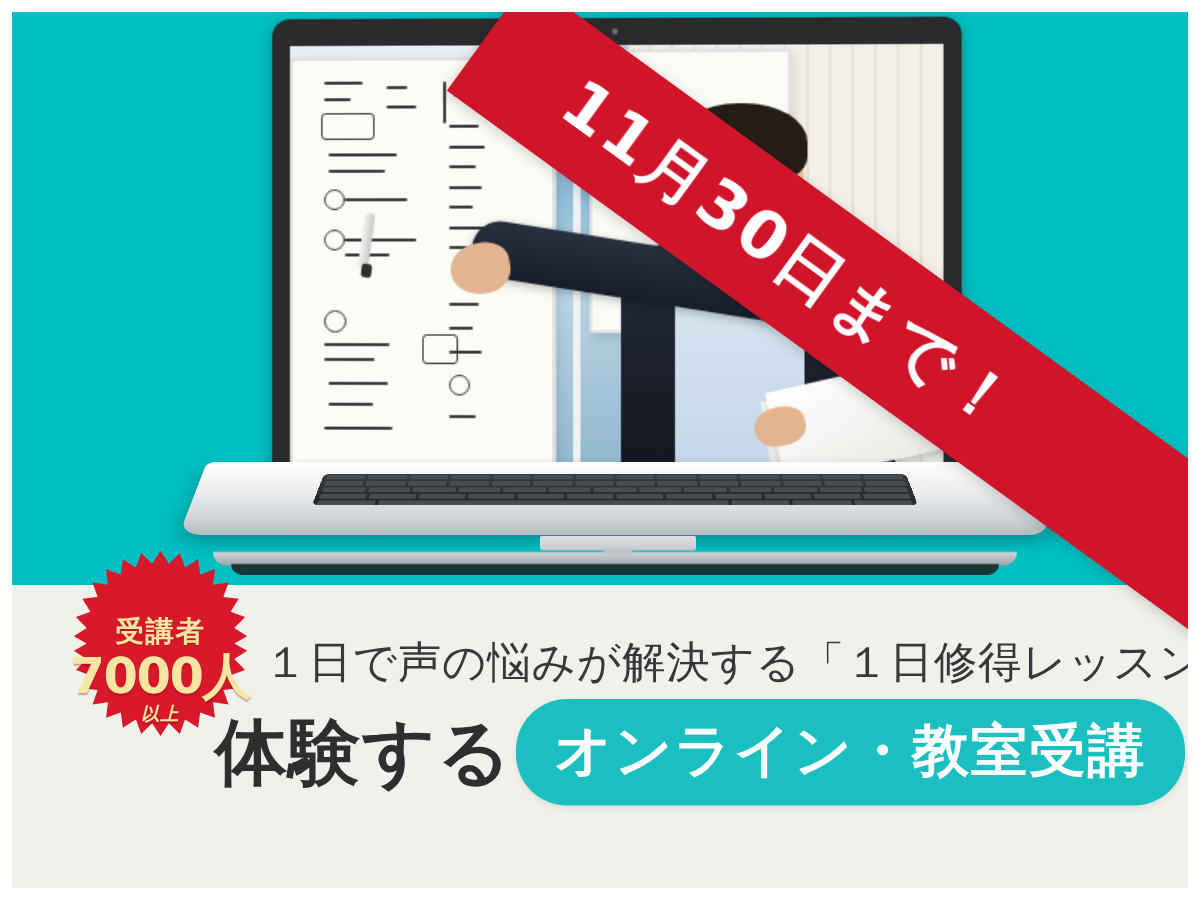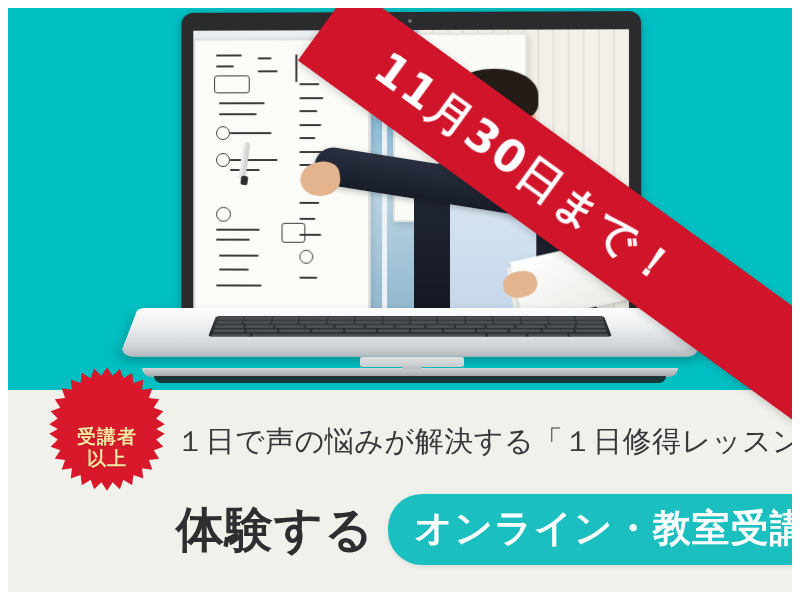--- a/index.html
+++ b/index.html
@@ -213,38 +213,39 @@
   .badge-text{
     position:absolute;inset:0;
     display:flex;flex-direction:column;align-items:center;justify-content:center;
     color:#f7e6a2;text-shadow:0 1px 1px rgba(120,0,0,.35);
     line-height:1;
   }
   .badge-l1{font-size:19px;font-weight:bold;letter-spacing:1px;margin-bottom:3px;
     font-family:"DejaVu Sans","Liberation Sans",sans-serif;margin-top:36px;}
   .badge-l2{font-size:33px;font-weight:bold;letter-spacing:-1px;margin-bottom:3px;
     font-family:"DejaVu Sans","Liberation Sans",sans-serif;}
-  .badge-l3{font-size:19px;font-weight:bold;letter-spacing:1px;
-    font-family:"DejaVu Sans","Liberation Sans",sans-serif;}
+  .badge-l3{font-size:12px;font-weight:bold;letter-spacing:1px;
+    font-family:"DejaVu Sans","Liberation Sans",sans-serif;font-style:italic;}
 
   
   .copy{
     position:absolute;left:176px;top:422px;width:614px;
     z-index:30;
   }
   .copy-line1{
     font-size:29px;
     color:#38383a;
     letter-spacing:.5px;
     white-space:nowrap;
     font-family:"DejaVu Serif","Liberation Serif",serif;
   }
   .copy-line2{
-    display:flex;align-items:center;gap:14px;
-    margin-top:32px;
+    display:flex;align-items:center;gap:2px;
+    margin-top:4px;
+    justify-content:flex-end;
   }
   .copy-big{
     font-size:48px;font-weight:bold;color:#2e2e30;letter-spacing:1px;
     white-space:nowrap;
     font-family:"DejaVu Serif","Liberation Serif",serif;
   }
   .pill{
     background:#1cbfbf;
     color:#ffffff;
     border-radius:34px;
@@ -424,20 +425,21 @@
   <div class="ribbon">
     <div class="ribbon-text">11月30日まで！</div>
   </div>
 
   <div class="badge">
     <svg viewBox="0 0 200 200">
       <polygon fill="#d8182b" points="100,2 108.9,15.6 120.4,4.2 126,19.5 139.8,10.9 142,27 157.6,21.5 155.6,37.7 172,35.5 166.5,50.9 182.8,52.6 174.2,66.4 189.5,72 178.1,83.5 191.7,92.4 178.1,100 191.7,107.6 178.1,116.5 189.5,128 174.2,133.6 182.8,147.4 166.5,149.1 172,164.5 155.6,162.3 157.6,178.5 142,173 139.8,189.1 126,180.5 120.4,195.8 108.9,184.4 100,198 91.1,184.4 79.6,195.8 74,180.5 60.2,189.1 58,173 42.4,178.5 44.4,162.3 28,164.5 33.5,149.1 17.2,147.4 25.8,133.6 10.5,128 21.9,116.5 8.3,107.6 21.9,100 8.3,92.4 21.9,83.5 10.5,72 25.8,66.4 17.2,52.6 33.5,50.9 28,35.5 44.4,37.7 42.4,21.5 58,27 60.2,10.9 74,19.5 79.6,4.2 91.1,15.6"></polygon>
     </svg>
     <div class="badge-text">
       <div class="badge-l1">受講者</div>
+      <div class="badge-l2">7000人</div>
       <div class="badge-l3">以上</div>
     </div>
   </div>
 
   <div class="copy">
     <div class="copy-line1">１日で声の悩みが解決する「１日修得レッスン」を</div>
     <div class="copy-line2">
       <span class="copy-big">体験する</span>
       <span class="pill">オンライン・教室受講</span>
     </div>

